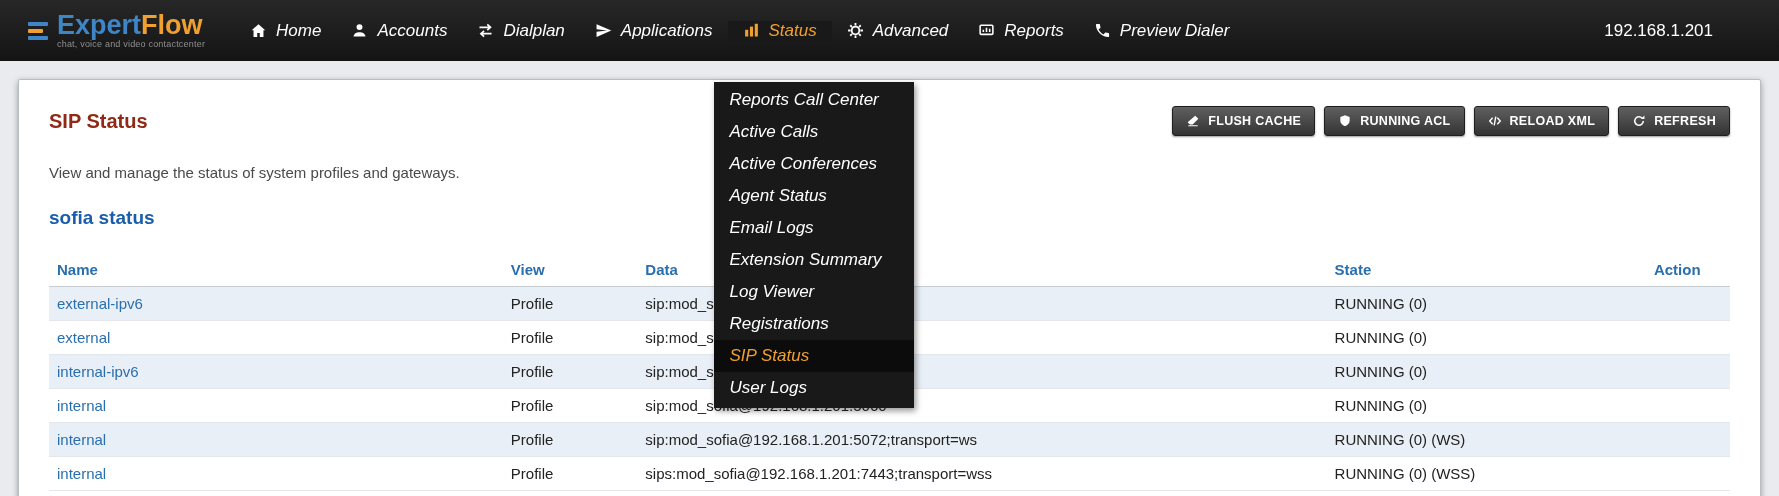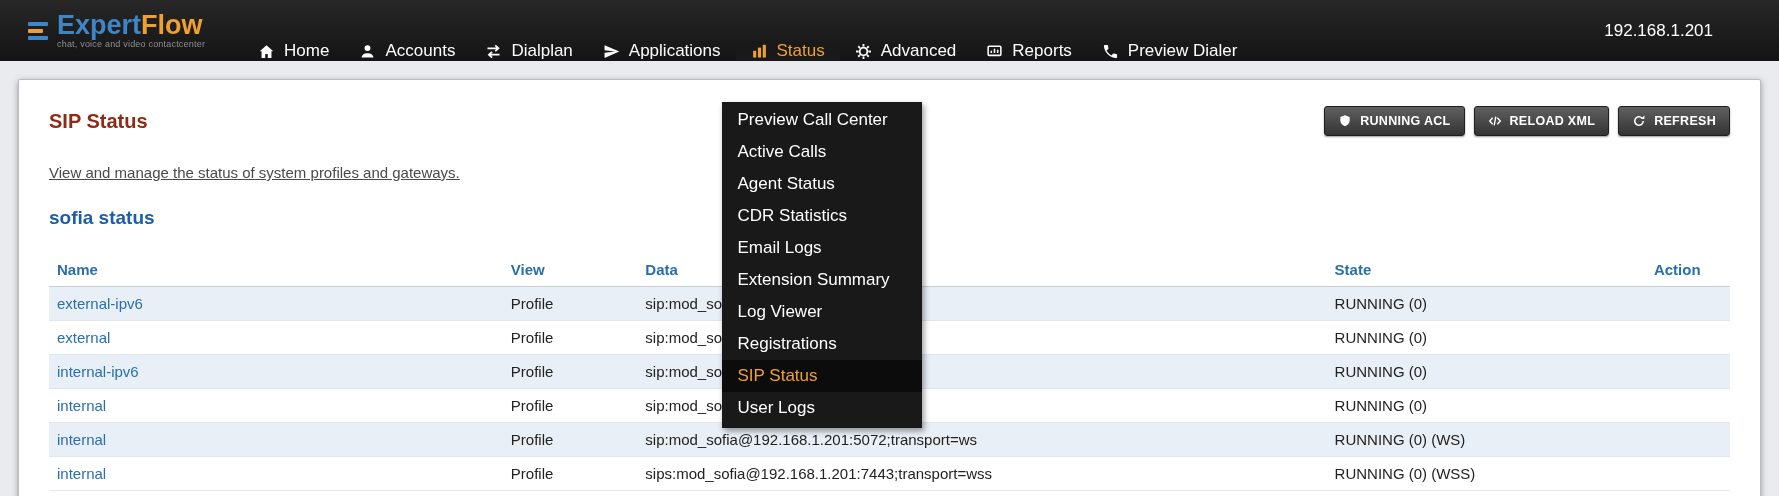--- a/index.html
+++ b/index.html
@@ -1,34 +1,34 @@
 <!DOCTYPE html>
 <html><head>
 <meta charset="utf-8">
 <style>
   * { margin:0; padding:0; box-sizing:border-box; }
   html,body { width:1779px; height:496px; overflow:hidden; background:#e9ebee;
               font-family:"Liberation Sans", sans-serif; }
 
   
   .navbar { height:61px; background:linear-gradient(#272727,#141414);
-            display:flex; align-items:center; padding:0 28px; position:relative; z-index:50;gap:8px; }
+            display:flex; align-items:center; padding:0 28px; position:relative; z-index:50; }
   .brand { display:flex; align-items:center; gap:9px; cursor:pointer; }
   .brand-bars { display:flex; flex-direction:column; gap:3px; }
   .brand-bars i { display:block; height:4px; border-radius:1px; background:#3e86c8; }
   .brand-bars i:nth-child(1){ width:20px; }
   .brand-bars i:nth-child(2){ width:15px; background:#f0a030; }
   .brand-bars i:nth-child(3){ width:20px; }
   .brand-txt { display:flex; flex-direction:column; line-height:1; }
   .brand-name { font-size:27px; font-weight:bold; }
   .brand-name .p { color:#3e86c8; }
   .brand-name .s { color:#f0a030; }
   .brand-tag { font-size:9px; color:#8f8f8f; margin-top:1px; letter-spacing:.2px; }
 
-  .nav-menu { display:flex; align-items:flex-end; margin-left:30px; list-style:none; height:61px; }
+  .nav-menu { display:flex; align-items:center; margin-left:30px; list-style:none; height:61px;font-style:italic; }
   .nav-item { display:flex; align-items:center; gap:9px; padding:0 15px; font-size:17px;
               color:#fdfdfd; cursor:pointer; position:relative; white-space:nowrap; }
   .nav-item .nicon { width:17px; height:17px; display:inline-flex; }
   .nav-item .nicon svg { width:100%; height:100%; display:block; }
   .nav-item.active { color:#f0a030; background:#191919; }
 
   .server-ip { margin-left:auto; font-size:17px; color:#ffffff; padding-right:38px; }
 
   
   .dropdown { position:absolute; top:61px; left:-14px; width:200px; background:#191919;
@@ -46,21 +46,21 @@
   .toolbar { display:flex; gap:9px; }
   .btn { display:inline-flex; align-items:center; gap:8px;
          background:linear-gradient(#606060,#333333); color:#ffffff;
          font-family:"Liberation Sans", sans-serif;
          font-size:12.5px; font-weight:bold; letter-spacing:.3px;
          padding:7px 13px; border:1px solid #1f1f1f; border-radius:3px;
          box-shadow:0 1px 2px rgba(0,0,0,.4); cursor:pointer; }
   .btn .bicon { width:14px; height:14px; display:inline-flex; }
   .btn .bicon svg { width:100%; height:100%; display:block; }
 
-  .description { margin-top:28px; font-size:15px; color:#4a4a4a;text-decoration:underline; }
+  .description { margin-top:28px; font-size:15px; color:#4a4a4a; }
   .section-title { margin-top:26px; font-size:19px; font-weight:bold; color:#1a5dab; }
 
   table { width:100%; border-collapse:collapse; margin-top:24px; font-size:15px; }
   thead th { color:#2a6fad; text-align:left; font-weight:bold; padding:8px 8px;
              border-bottom:1px solid #c9ced3;margin-left:8px; }
   tbody td { padding:8px 8px; color:#222222; }
   tbody tr { border-bottom:1px solid #e3e6ea; }
   tbody tr:nth-child(odd) { background:#e9eff6; }
   td.c-name a { color:#2a6fad; text-decoration:none; cursor:pointer; }
 </style>
@@ -120,24 +120,24 @@
       <span class="nicon">
           <svg viewBox="0 0 24 24" fill="currentColor">
             <rect x="3" y="11" width="4.4" height="9.5"></rect>
             <rect x="9.8" y="6.5" width="4.4" height="14"></rect>
             <rect x="16.6" y="2.5" width="4.4" height="18"></rect>
           </svg>
         </span>
       <span>Status</span>
 
       <div class="dropdown">
-        <div class="dropdown-item">Preview Call Center</div>
+        <div class="dropdown-item">Reports Call Center</div>
         <div class="dropdown-item">Active Calls</div>
+        <div class="dropdown-item">Active Conferences</div>
         <div class="dropdown-item">Agent Status</div>
-        <div class="dropdown-item">CDR Statistics</div>
         <div class="dropdown-item">Email Logs</div>
         <div class="dropdown-item">Extension Summary</div>
         <div class="dropdown-item">Log Viewer</div>
         <div class="dropdown-item">Registrations</div>
         <div class="dropdown-item active">SIP Status</div>
         <div class="dropdown-item">User Logs</div>
       </div>
     </li>
     <li class="nav-item">
       <span class="nicon">
@@ -168,20 +168,28 @@
   </ul>
 
   <span class="server-ip">192.168.1.201</span>
 </div>
 
 <div class="card">
 
   <div class="card-header">
     <div class="page-title">SIP Status</div>
     <div class="toolbar">
+      <button class="btn">
+        <span class="bicon">
+            <svg viewBox="0 0 24 24" fill="currentColor">
+              <path d="M15.8 2.8 21.2 8.2 11.4 18H6.8L2.8 14zM4 21h16v-1.8H4z"></path>
+            </svg>
+          </span>
+        <span>FLUSH CACHE</span>
+      </button>
       <button class="btn">
         <span class="bicon">
             <svg viewBox="0 0 24 24" fill="currentColor">
               <path d="M12 2 20 5v6.2c0 4.9-3.4 8.3-8 9.8-4.6-1.5-8-4.9-8-9.8V5z"></path>
             </svg>
           </span>
         <span>RUNNING ACL</span>
       </button>
       <button class="btn">
         <span class="bicon">

